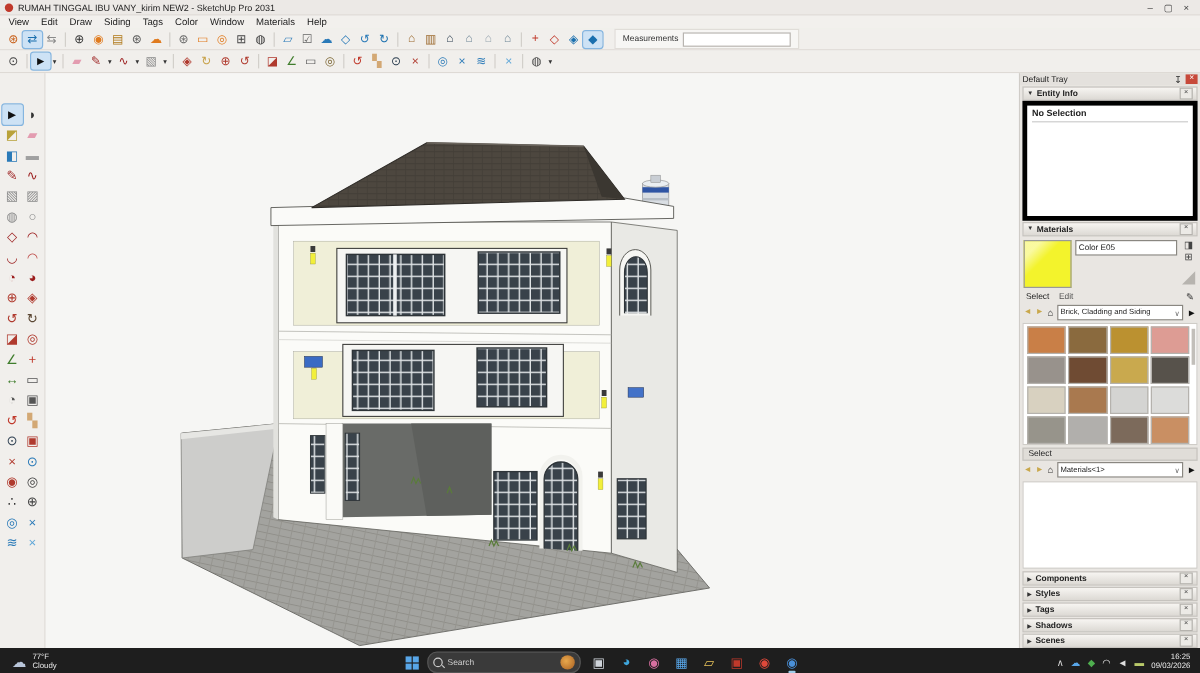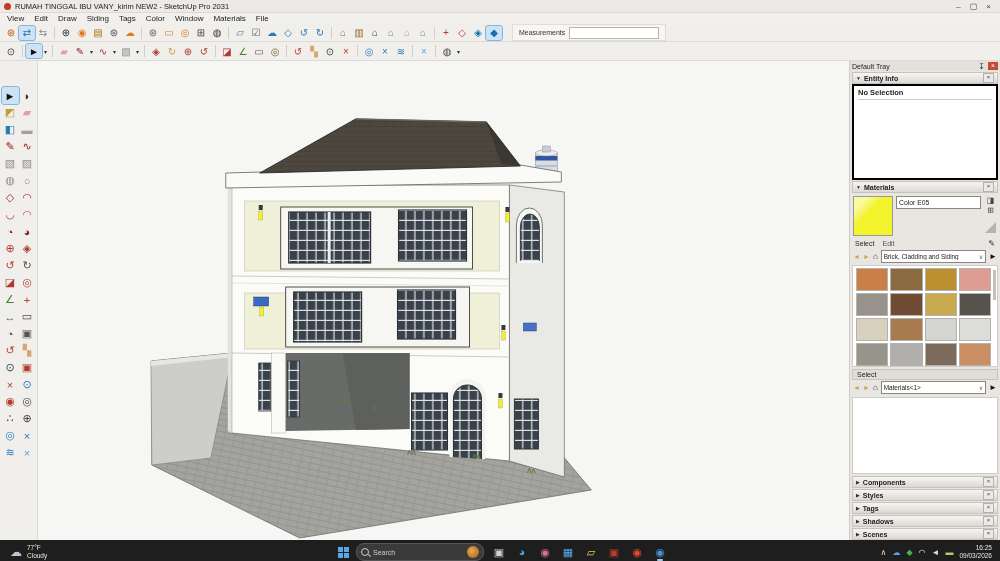--- a/index.html
+++ b/index.html
@@ -37,21 +37,21 @@
   .tray{width:150px;background:#e9e6e2;border-left:1px solid #cfccc7;display:flex;flex-direction:column;font-size:7px;}
   .tray-title{height:10px;display:flex;align-items:center;gap:3px;padding:0 2px;background:#e4e1dd;}
   .tray-title .tname{flex:1;}
   .pin{font-size:8px;color:#333;}
   .redx{background:#c7493a;color:#fff;width:10px;height:8px;line-height:8px;text-align:center;font-size:7px;}
   .pbar{height:10px;background:linear-gradient(#f7f5f2,#dcd9d4);border:1px solid #c6c3be;
     display:flex;align-items:center;gap:3px;margin:1px 2px 0;padding:0 3px;}
   .pbar .caret{font-size:5px;color:#333;}
   .pbar .ptitle{font-weight:bold;flex:1;}
   .pclose{border:1px solid #b5b2ad;background:#eceae6;width:9px;height:8px;line-height:7px;text-align:center;font-size:6px;color:#444;}
-  .entity-content{background:#fff;border:2px solid #000000;margin:0 2px;height:88px;padding:2px 4px;}
+  .entity-content{background:#fff;border:4px solid #000000;margin:0 2px;height:88px;padding:2px 4px;}
   .no-sel{font-weight:bold;font-size:7.5px;border-bottom:1px solid #ccc;padding-bottom:2px;}
   .mat-preview{display:flex;gap:3px;padding:3px 3px 1px;}
   .sw-big{width:38px;height:38px;border:1px solid #999;
     background:linear-gradient(135deg,rgba(255,255,255,.55) 0 18%,transparent 40%);}
   .mat-mid{flex:1;display:flex;flex-direction:column;gap:2px;}
   .mat-name{height:11px;background:#fff;border:1px solid #8a8781;font-size:6.8px;padding:0 2px;line-height:11px;}
   .mat-icons{display:flex;flex-direction:column;align-items:center;gap:1px;width:13px;}
   .mat-icons span{font-size:8px;color:#444;}
   .tri-corner{width:0;height:0;border-left:11px solid transparent;border-bottom:11px solid #b7b4af;margin-top:6px;}
   .tabs{display:flex;align-items:center;gap:8px;padding:2px 5px 1px;font-size:7px;}
@@ -106,21 +106,21 @@
 
 <div class="menubar">
   <span class="menu-item">View</span>
     <span class="menu-item">Edit</span>
     <span class="menu-item">Draw</span>
     <span class="menu-item">Siding</span>
     <span class="menu-item">Tags</span>
     <span class="menu-item">Color</span>
     <span class="menu-item">Window</span>
     <span class="menu-item">Materials</span>
-    <span class="menu-item">File</span>
+    <span class="menu-item">Help</span>
 </div>
 
 <div class="tb tb1">
   <span class="ticon" style="color: rgb(199, 91, 18);">⊛</span>
     <span class="ticon active" style="color: rgb(26, 111, 174);">⇄</span>
     <span class="ticon" style="color: rgb(138, 138, 138);">⇆</span>
     <span class="ticon sep"></span>
     <span class="ticon" style="color: rgb(51, 51, 51);">⊕</span>
     <span class="ticon" style="color: rgb(224, 123, 31);">◉</span>
     <span class="ticon" style="color: rgb(176, 120, 24);">▤</span>

